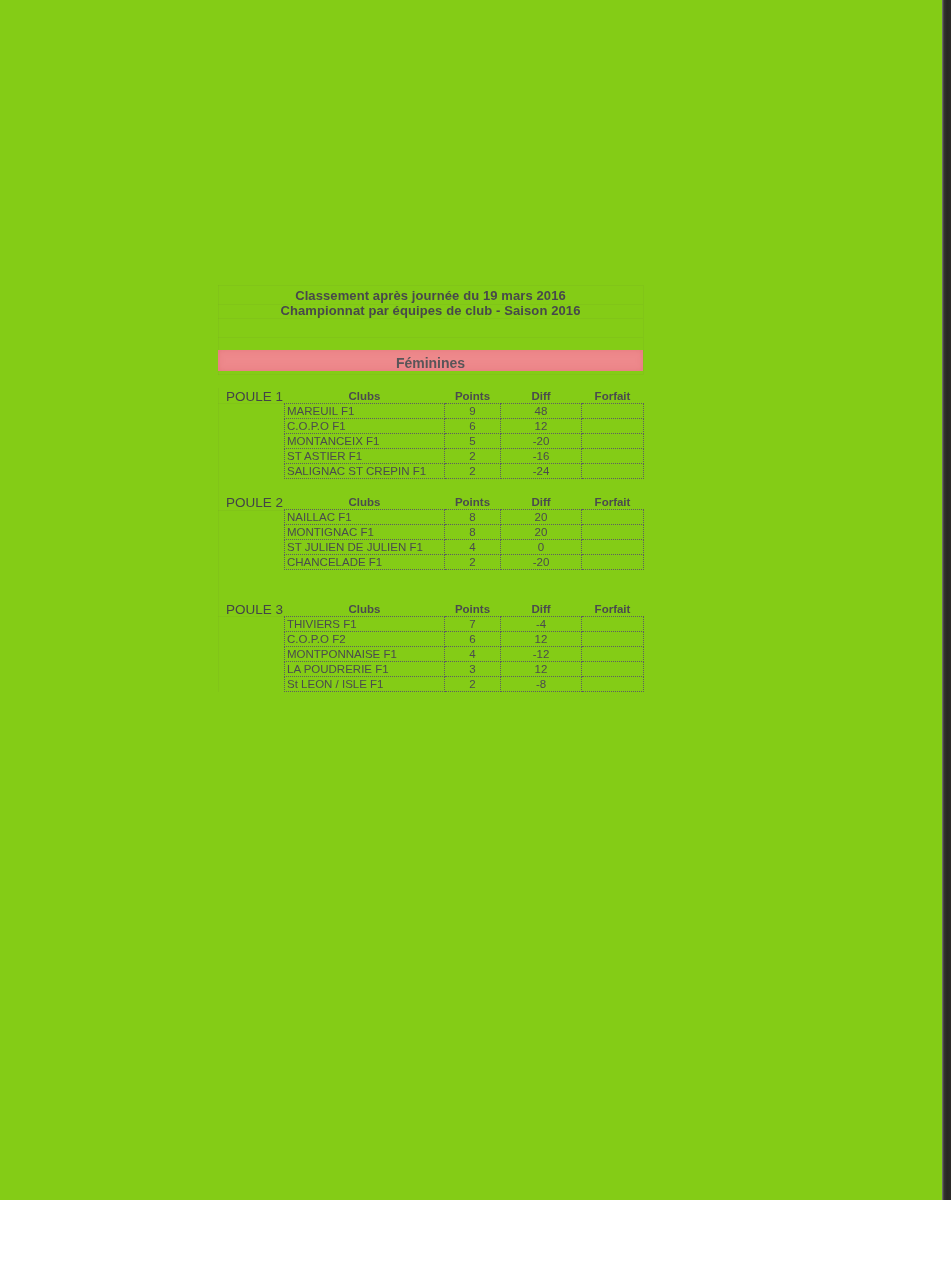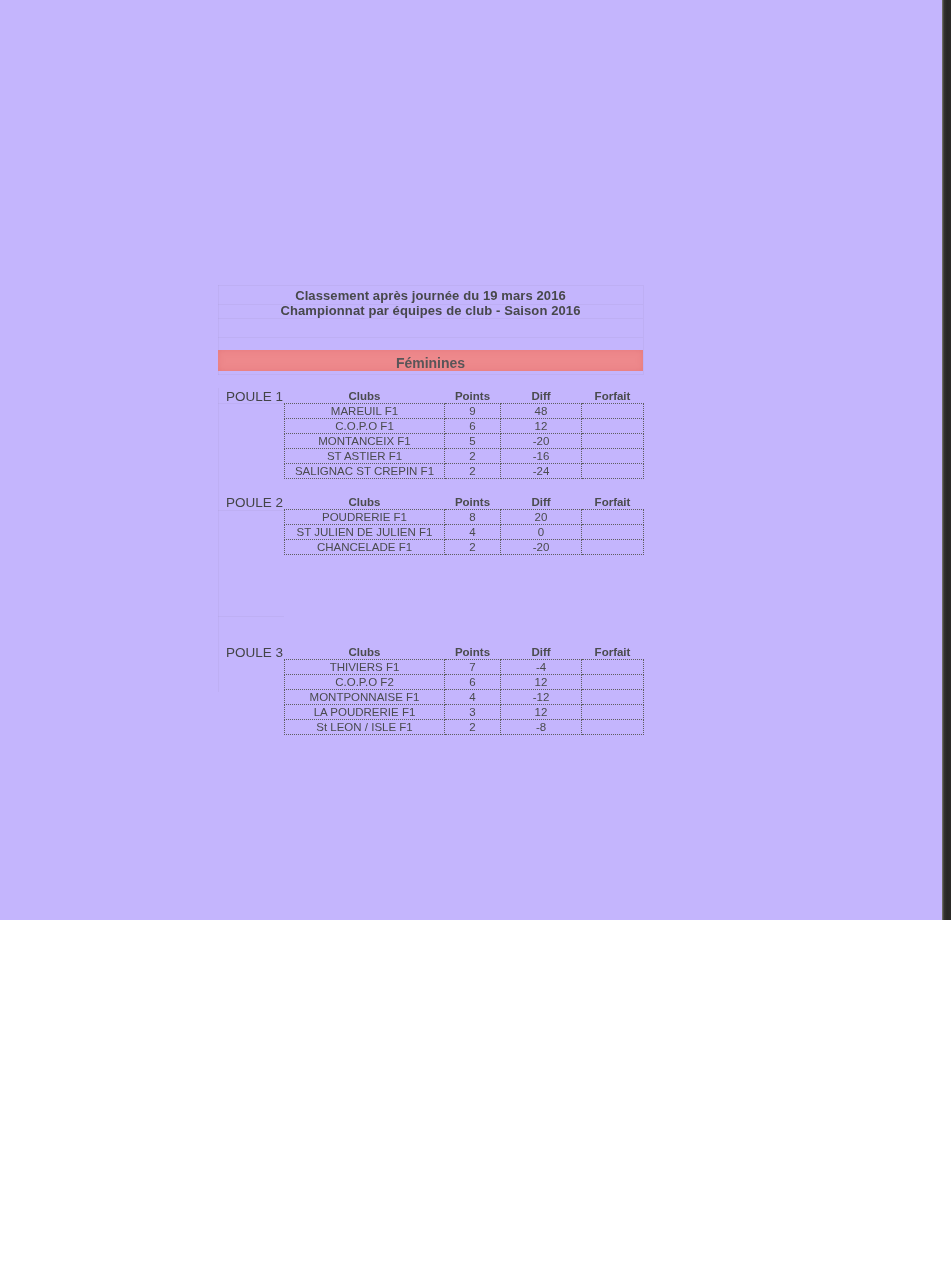--- a/index.html
+++ b/index.html
@@ -3,22 +3,22 @@
 <meta charset="utf-8">
 <style>
   html, body {
     margin: 0;
     padding: 0;
     background: #ffffff;
   }
   .page {
     position: relative;
     width: 951px;
-    height: 920px;
-    background: #c4b5fd;
+    height: 1200px;
+    background: #84cc16;
     overflow: hidden;
     font-family: "Liberation Sans", sans-serif;
     color: #4a4b4d;
   }
   
   .title {
     position: absolute;
     left: 218px;
     width: 425px;
     text-align: center;
@@ -48,21 +48,21 @@
   }
   
   .pool {
     position: absolute;
     left: 0;
     width: 951px;
     height: 95px;
   }
   .pool-1 { top: 388px; }
   .pool-2 { top: 494px; padding-left: 8px; }
-  .pool-3 { top: 601px; margin-top: 43px; }
+  .pool-3 { top: 601px; }
   .pool-label {
     position: absolute;
     left: 226px;
     top: 1px;
     font-weight: normal;
     font-size: 13.5px;
     color: #434447;
     white-space: nowrap;
   }
   table.pool-table {
@@ -89,21 +89,21 @@
   table.pool-table td {
     height: 14px;
     padding: 0 2px;
     border: 1px dotted #5e5e60;
     font-size: 11.5px;
     color: #4a4b4e;
     vertical-align: middle;
     white-space: nowrap;
     overflow: hidden;
   }
-  td.club { text-align: center; padding-left: 3px; }
+  td.club { text-align: left; padding-left: 3px; }
   td.num  { text-align: center; }
   
   .gl { position: absolute; background: rgba(70,70,70,0.05); }
   
   .scan-strip {
     position: absolute;
     top: 0;
     right: 0;
     width: 9px;
     height: 1257px;
@@ -198,21 +198,27 @@
       <thead>
         <tr>
           <th>Clubs</th>
           <th>Points</th>
           <th>Diff</th>
           <th>Forfait</th>
         </tr>
       </thead>
       <tbody>
         <tr>
-          <td class="club">POUDRERIE F1</td>
+          <td class="club">NAILLAC F1</td>
+          <td class="num">8</td>
+          <td class="num">20</td>
+          <td class="num"></td>
+        </tr>
+        <tr>
+          <td class="club">MONTIGNAC F1</td>
           <td class="num">8</td>
           <td class="num">20</td>
           <td class="num"></td>
         </tr>
         <tr>
           <td class="club">ST JULIEN DE JULIEN F1</td>
           <td class="num">4</td>
           <td class="num">0</td>
           <td class="num"></td>
         </tr>

